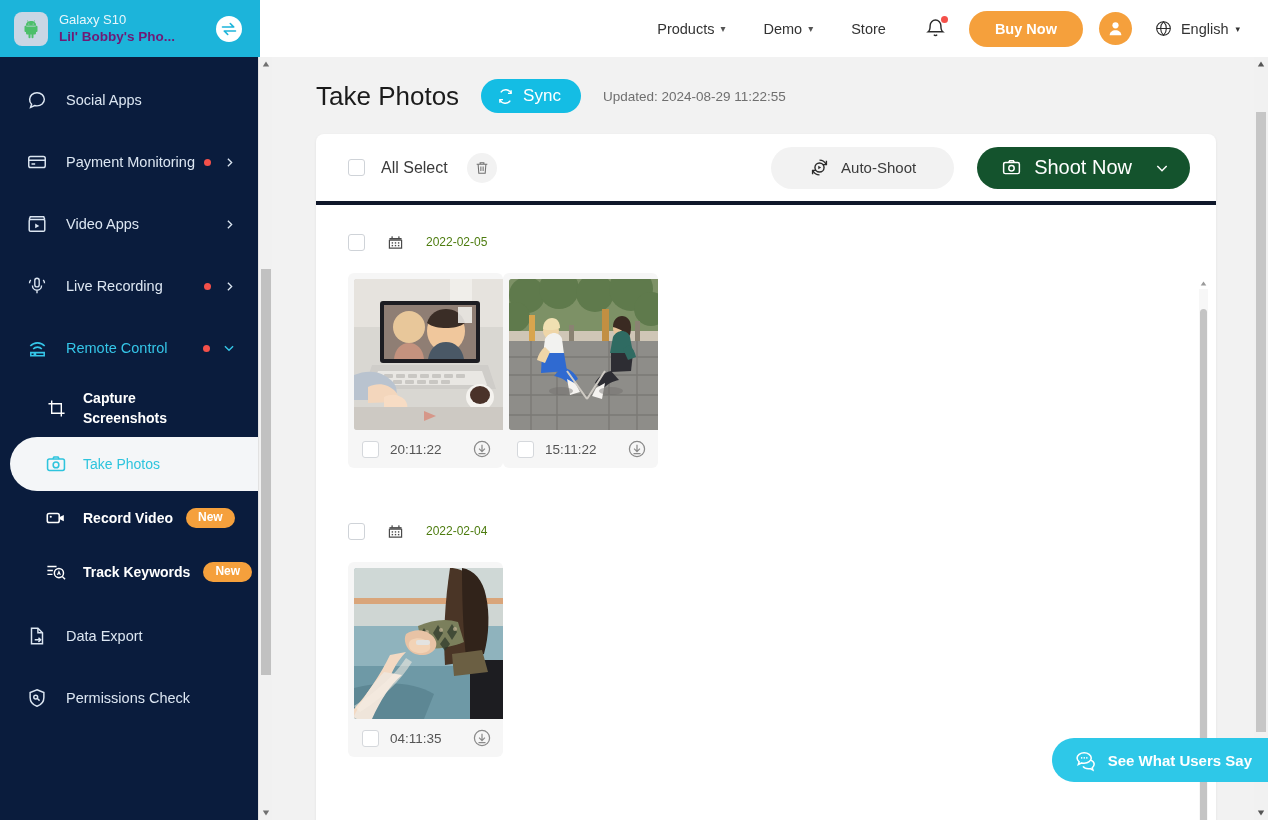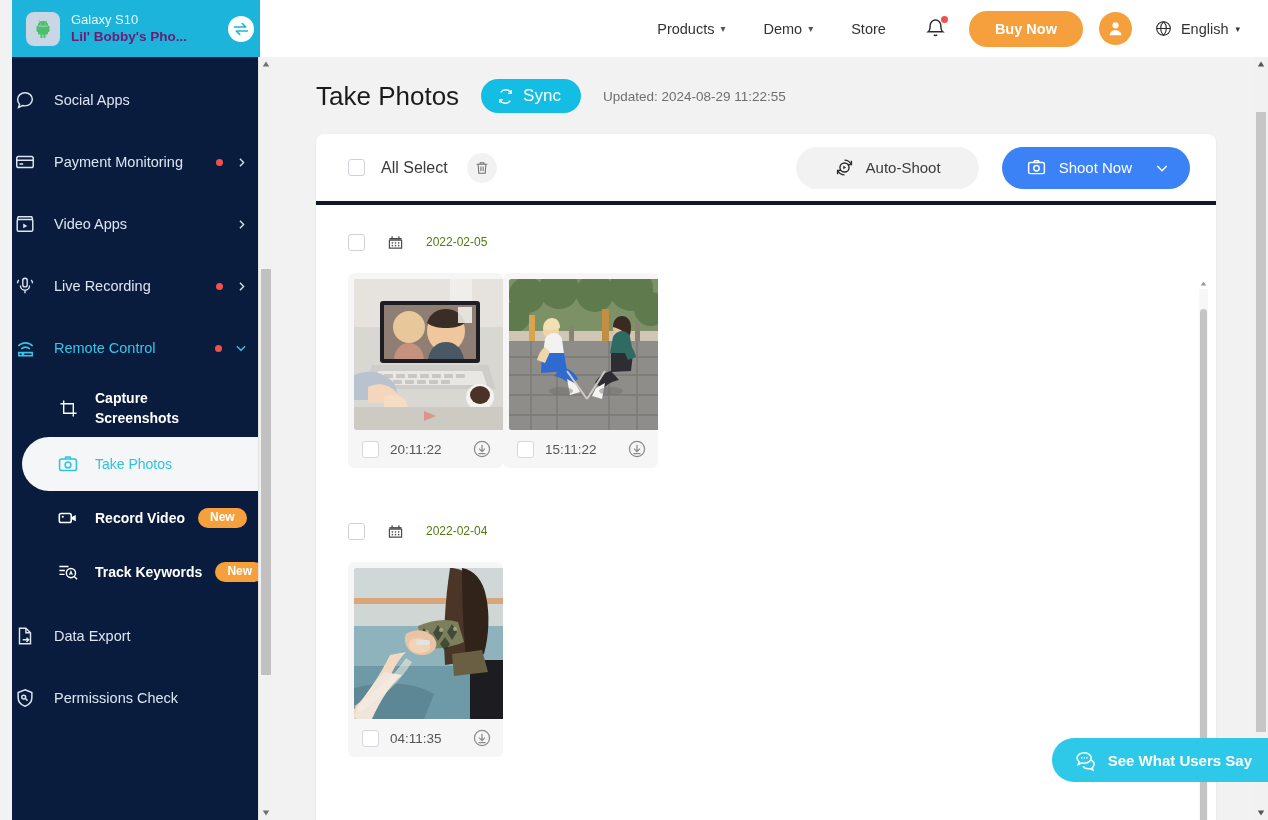--- a/index.html
+++ b/index.html
@@ -6,21 +6,21 @@
   html, body {
     width: 1268px; height: 820px;
     overflow: hidden;
     font-family: "Liberation Sans", sans-serif;
     background: #f2f2f2;
   }
   .app { position: relative; width: 1268px; height: 820px; overflow: hidden; }
 
   
   .sidebar {
-    position: absolute; left: 12px; top: 0;
+    position: absolute; left: 0; top: 0;
     width: 260px; height: 820px;
     background: #0a1c3d;
     overflow: hidden;
   }
   .sb-header {
     height: 57px; background: #1cb4da;
     display: flex; align-items: center; padding: 0 14px;
   }
   .dev-icon {
     width: 34px; height: 34px; border-radius: 8px;
@@ -38,21 +38,21 @@
   }
   .switch-btn {
     width: 34px; height: 34px; border-radius: 50%;
     display: flex; align-items: center; justify-content: center;
     flex: 0 0 auto; cursor: pointer;
   }
 
   .sb-nav { padding-top: 12px; }
   .sb-item {
     position: relative; display: flex; align-items: center;
-    height: 62px; cursor: pointer;
+    height: 62px; padding-left: 24px; cursor: pointer;
   }
   .sb-item .ic {
     width: 26px; flex: 0 0 26px; display: flex;
     align-items: center; justify-content: center; color: #dce6f2;
   }
   .sb-item .lbl {
     margin-left: 16px; font-size: 14.5px; color: #dce6f2;
     flex: 1 1 auto; line-height: 19px;
   }
   .sb-item .dot {
@@ -155,23 +155,23 @@
     justify-content: center; cursor: pointer;
   }
   .tool-spacer { flex: 1 1 auto; }
   .auto-shoot {
     background: #f2f2f2; border-radius: 21px; height: 42px;
     display: flex; align-items: center; padding: 0 38px; cursor: pointer;
     color: #3b3b3b; font-size: 15px;
   }
   .auto-shoot .aic { margin-right: 11px; display: flex; align-items: center; }
   .shoot-now {
-    margin-left: 23px; background: #3b82f6; color: #fff;
+    margin-left: 23px; background: #14532d; color: #fff;
     border-radius: 21px; height: 42px; display: flex; align-items: center;
-    padding: 0 20px 0 24px; cursor: pointer; font-size: 15px;
+    padding: 0 20px 0 24px; cursor: pointer; font-size: 20px;
   }
   .shoot-now .sic { margin-right: 12px; display: flex; align-items: center; }
   .shoot-now .dn { margin-left: 22px; display: flex; align-items: center; }
 
   .card-body { position: relative; height: 629px; overflow: hidden;
                padding: 22px 0 0 32px; }
   .group { margin-bottom: 10px; }
   .group-head { display: flex; align-items: center; height: 30px;
                 margin-bottom: 16px; }
   .group-head .cal { margin-left: 22px; display: flex; align-items: center; }

